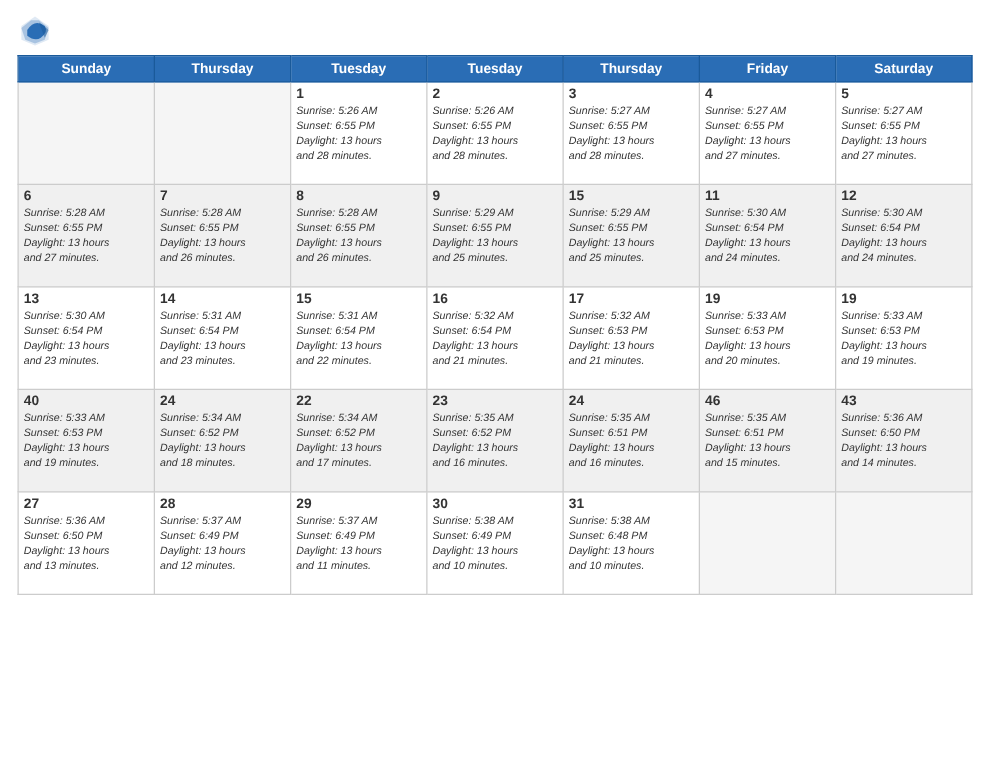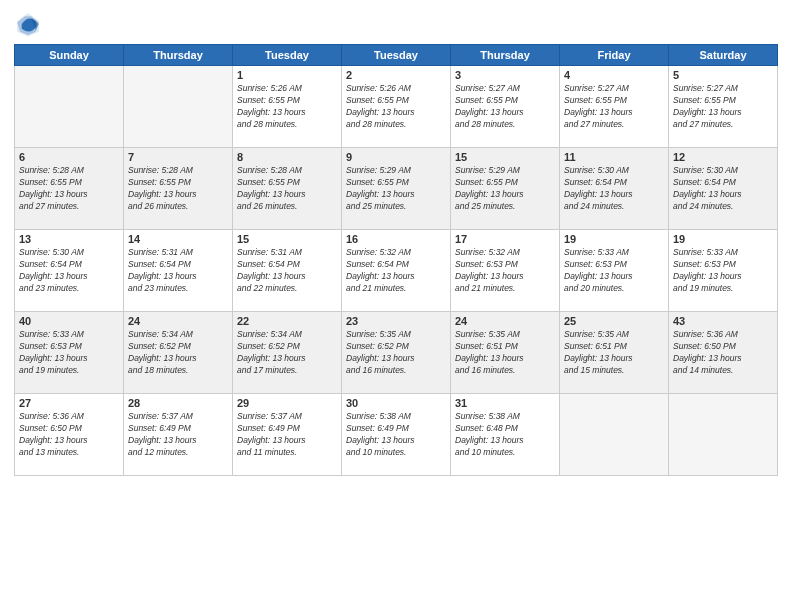--- a/index.html
+++ b/index.html
@@ -308,21 +308,21 @@
 and 16 minutes.</div>
           </td>
           <td>
             <div class="day-number">24</div>
             <div class="day-info" style="white-space: pre-line;">Sunrise: 5:35 AM
 Sunset: 6:51 PM
 Daylight: 13 hours
 and 16 minutes.</div>
           </td>
           <td>
-            <div class="day-number">25</div>
+            <div class="day-number">46</div>
             <div class="day-info" style="white-space: pre-line;">Sunrise: 5:35 AM
 Sunset: 6:51 PM
 Daylight: 13 hours
 and 15 minutes.</div>
           </td>
           <td>
             <div class="day-number">43</div>
             <div class="day-info" style="white-space: pre-line;">Sunrise: 5:36 AM
 Sunset: 6:50 PM
 Daylight: 13 hours

